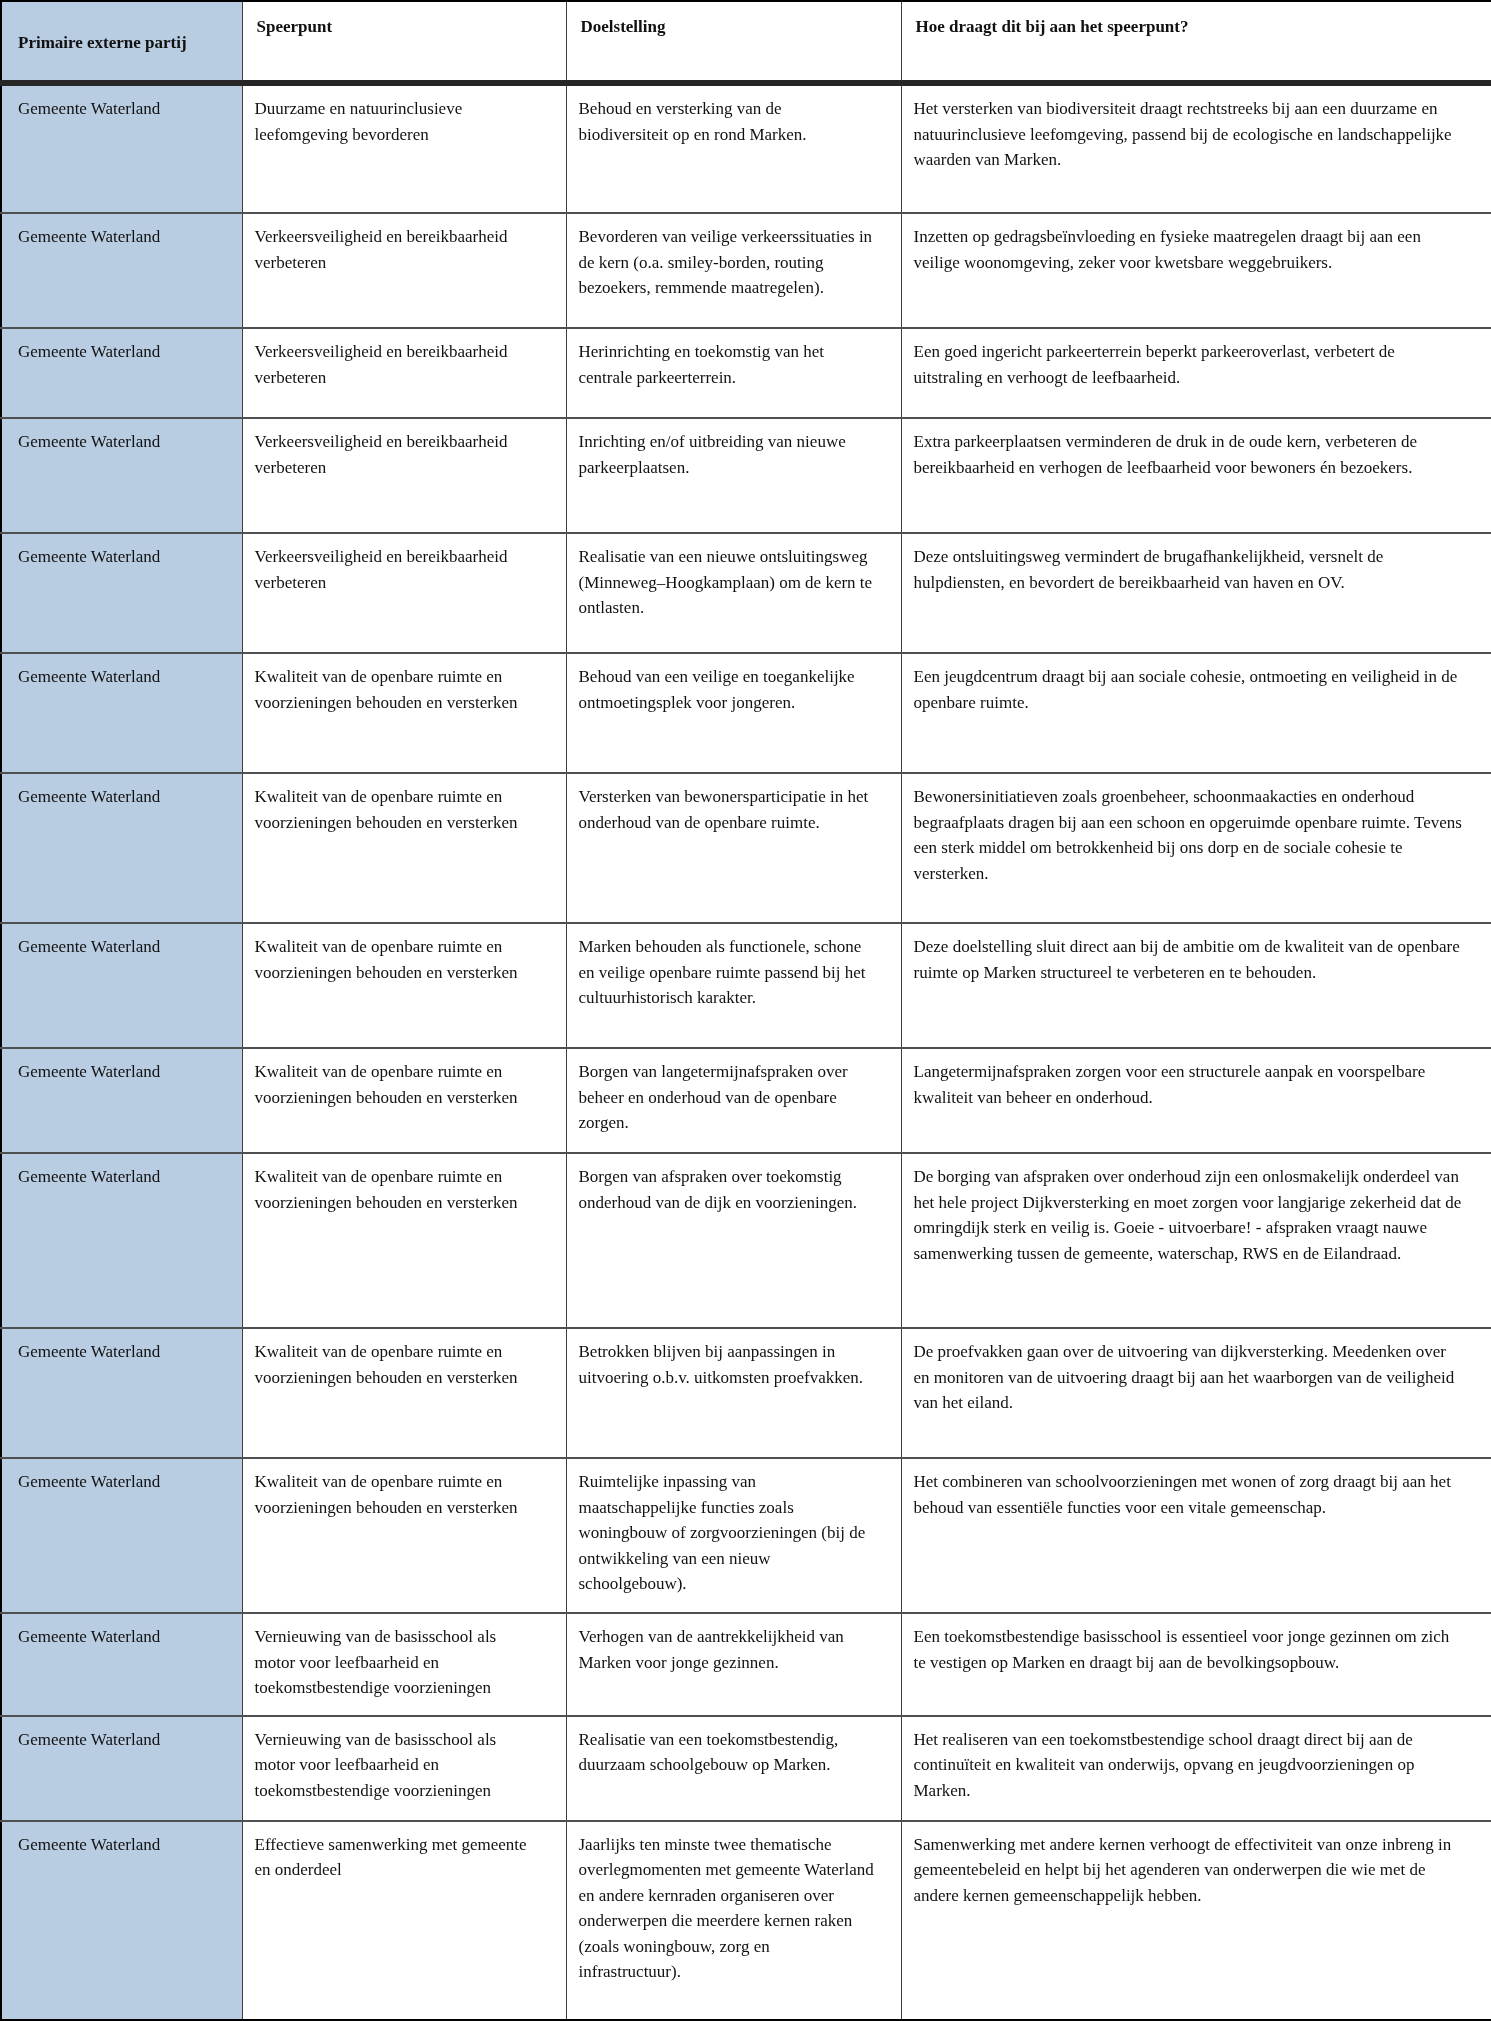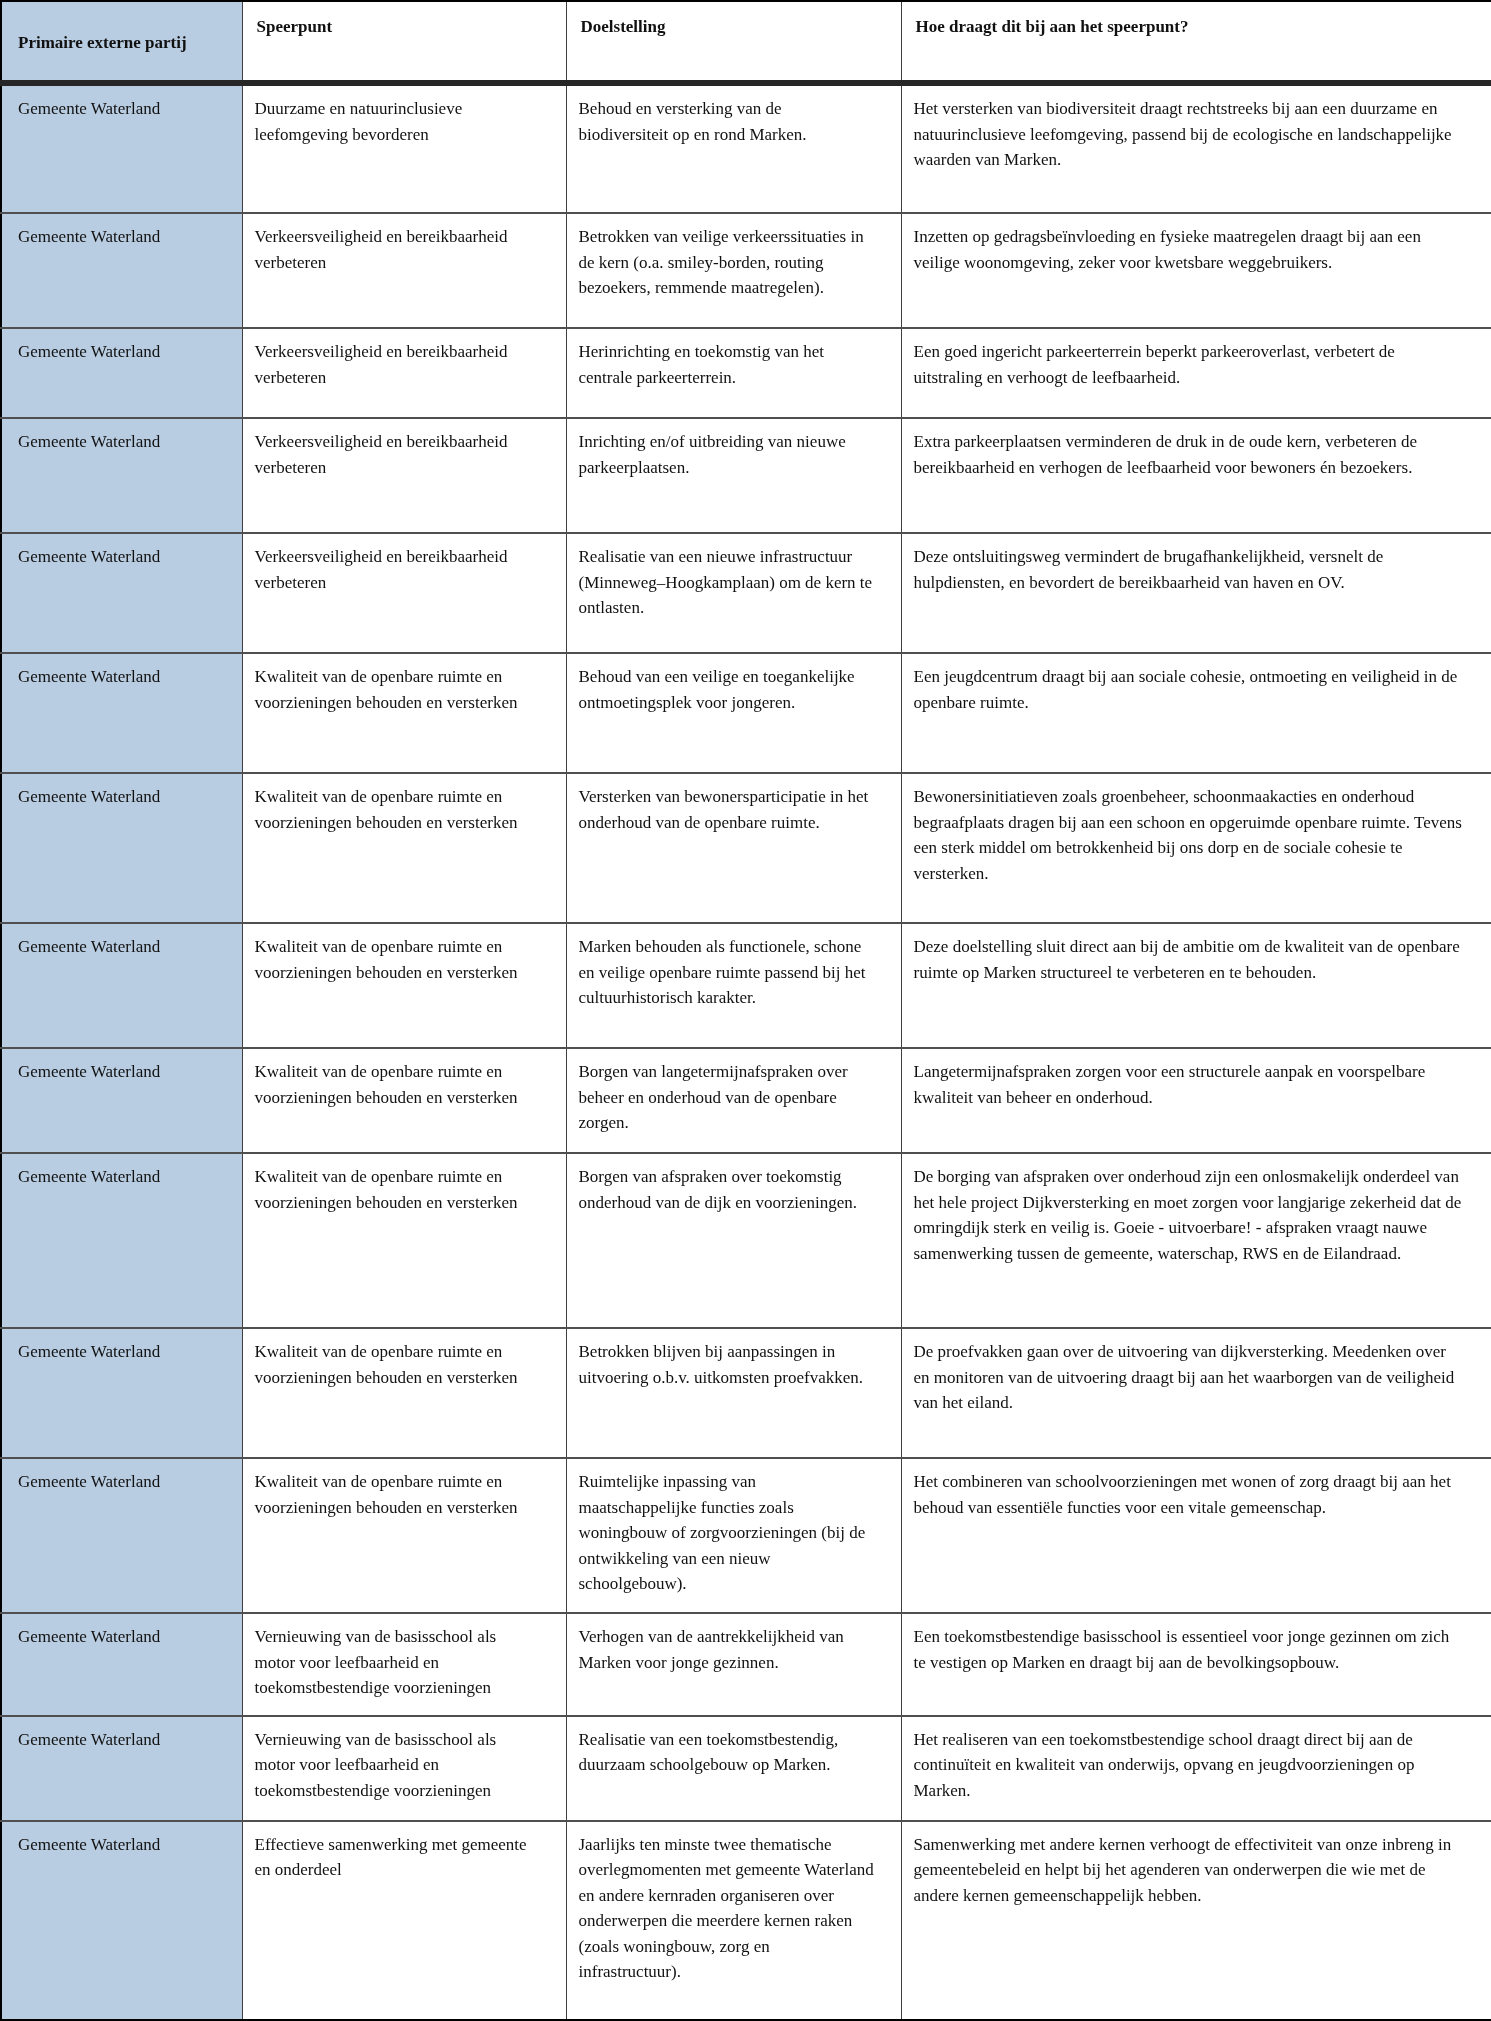--- a/index.html
+++ b/index.html
@@ -93,42 +93,42 @@
   <tr>
     <td class="partij-cell">Gemeente Waterland</td>
     <td>Duurzame en natuurinclusieve leefomgeving bevorderen</td>
     <td>Behoud en versterking van de biodiversiteit op en rond Marken.</td>
     <td>Het versterken van biodiversiteit draagt rechtstreeks bij aan een duurzame en natuurinclusieve leefomgeving, passend bij de ecologische en landschappelijke waarden van Marken.</td>
   </tr>
 
   <tr>
     <td class="partij-cell">Gemeente Waterland</td>
     <td>Verkeersveiligheid en bereikbaarheid verbeteren</td>
-    <td>Betrokken van veilige verkeerssituaties in de kern (o.a. smiley-borden, routing bezoekers, remmende maatregelen).</td>
+    <td>Bevorderen van veilige verkeerssituaties in de kern (o.a. smiley-borden, routing bezoekers, remmende maatregelen).</td>
     <td>Inzetten op gedragsbeïnvloeding en fysieke maatregelen draagt bij aan een veilige woonomgeving, zeker voor kwetsbare weggebruikers.</td>
   </tr>
 
   <tr>
     <td class="partij-cell">Gemeente Waterland</td>
     <td>Verkeersveiligheid en bereikbaarheid verbeteren</td>
     <td>Herinrichting en toekomstig van het centrale parkeerterrein.</td>
     <td>Een goed ingericht parkeerterrein beperkt parkeeroverlast, verbetert de uitstraling en verhoogt de leefbaarheid.</td>
   </tr>
 
   <tr>
     <td class="partij-cell">Gemeente Waterland</td>
     <td>Verkeersveiligheid en bereikbaarheid verbeteren</td>
     <td>Inrichting en/of uitbreiding van nieuwe parkeerplaatsen.</td>
     <td>Extra parkeerplaatsen verminderen de druk in de oude kern, verbeteren de bereikbaarheid en verhogen de leefbaarheid voor bewoners én bezoekers.</td>
   </tr>
 
   <tr>
     <td class="partij-cell">Gemeente Waterland</td>
     <td>Verkeersveiligheid en bereikbaarheid verbeteren</td>
-    <td>Realisatie van een nieuwe infrastructuur (Minneweg–Hoogkamplaan) om de kern te ontlasten.</td>
+    <td>Realisatie van een nieuwe ontsluitingsweg (Minneweg–Hoogkamplaan) om de kern te ontlasten.</td>
     <td>Deze ontsluitingsweg vermindert de brugafhankelijkheid, versnelt de hulpdiensten, en bevordert de bereikbaarheid van haven en OV.</td>
   </tr>
 
   <tr>
     <td class="partij-cell">Gemeente Waterland</td>
     <td>Kwaliteit van de openbare ruimte en voorzieningen behouden en versterken</td>
     <td>Behoud van een veilige en toegankelijke ontmoetingsplek voor jongeren.</td>
     <td>Een jeugdcentrum draagt bij aan sociale cohesie, ontmoeting en veiligheid in de openbare ruimte.</td>
   </tr>
 

